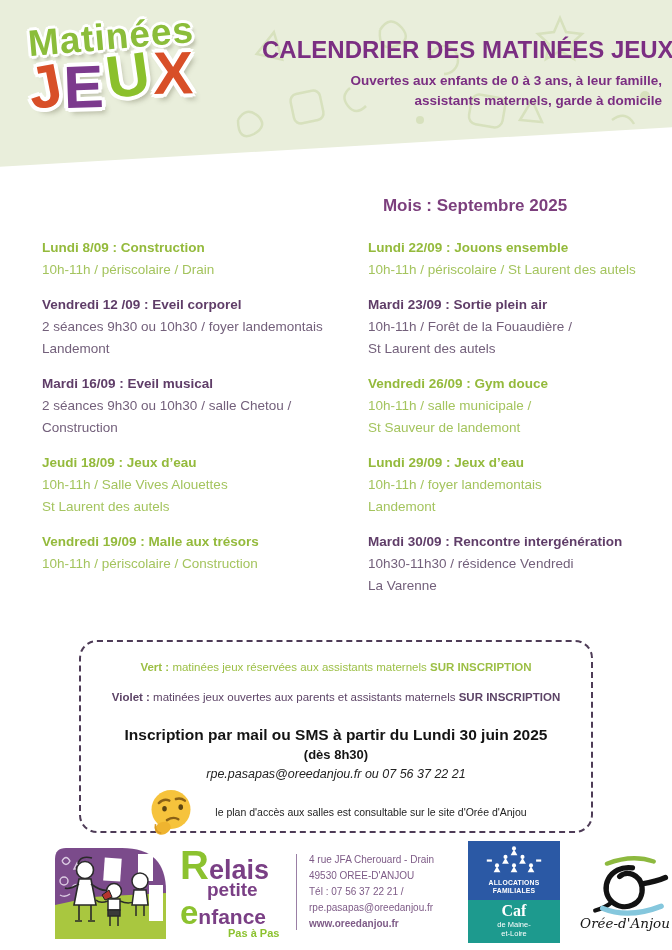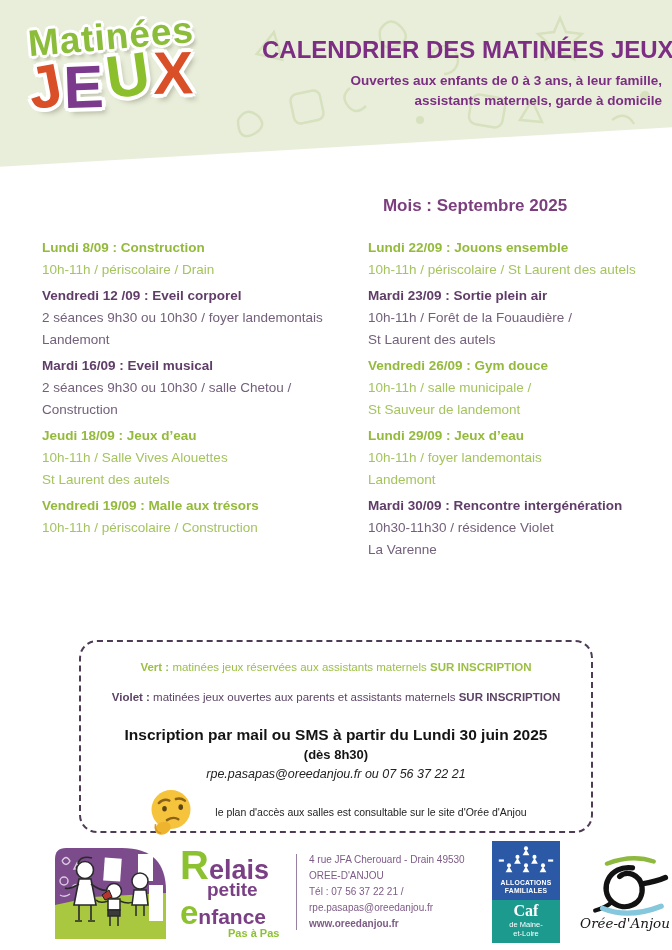--- a/index.html
+++ b/index.html
@@ -39,21 +39,21 @@
   .header-sub { margin-top:7px; font-size:13.5px; font-weight:bold; line-height:1.5; }
   
   .month {
     position:absolute; top:196px; left:0; width:672px;
     padding-left:278px; text-align:center;
     color:#7c3f7d; font-size:17px; font-weight:bold;
   }
   
   .events {
     position:absolute; top:237px; left:42px; width:610px;
-    display:grid; grid-template-columns:326px 1fr; row-gap:4px;
+    display:grid; grid-template-columns:326px 1fr; row-gap:13px;
     font-size:13.5px; line-height:22px;
   }
   .ev-title { font-weight:bold; }
   .c-green.ev-title { color:#94ba3c; }
   .c-green.ev-line  { color:#a4c45e; }
   .c-purple.ev-title{ color:#5f3d68; }
   .c-purple.ev-line { color:#73607b; }
   
   .info-box {
     position:absolute; top:640px; left:79px; width:514px; height:193px;
@@ -76,21 +76,21 @@
   }
   .relais { line-height:1; font-weight:bold; color:#7a3f85; width:106px; flex:0 0 auto; }
   .relais .big { color:#8cc22f; }
   .rl1 .big { font-size:40px; } .rl1 .rest { font-size:27px; }
   .rl2 { font-size:19px; margin:-5px 0 0 27px; }
   .rl3 { margin-top:-3px; } .rl3 .big { font-size:33px; } .rl3 .rest { font-size:21px; }
   .rl4 { font-size:11px; color:#8cc22f; margin:-1px 0 0 48px; }
   .vdiv { width:1px; height:76px; background:#9a7fa5; flex:0 0 auto; }
   .addr { flex:1; font-size:10px; color:#7e5b87; line-height:1.6; padding-left:2px; }
   .addr .site { font-weight:bold; }
-  .caf { width:68px; flex:0 0 auto; text-align:center; color:#fff; }
+  .caf { width:92px; flex:0 0 auto; text-align:center; color:#fff; }
   .caf-top { background:#2b59a5; padding:4px 2px 4px; }
   .caf-org { font-size:6.8px; font-weight:bold; letter-spacing:.2px; line-height:1.25; }
   .caf-bottom { background:#1d9a8e; padding:2px 0 4px; }
   .caf-name { font-family:"Liberation Serif", serif; font-size:16px; font-weight:bold; line-height:1.1; }
   .caf-region { font-size:7.5px; line-height:1.3; }
   .oree { width:110px; flex:0 0 auto; text-align:center; }
   .oree-text { font-family:"DejaVu Serif", serif; font-style:italic; font-size:13.5px; color:#161616; margin-top:-4px; }
   svg { display:block; }
 </style>
 </head>
@@ -175,21 +175,21 @@
       <div class="ev-line c-green">10h-11h / foyer landemontais</div>
       <div class="ev-line c-green">Landemont</div>
     </div>
 
     <div class="event">
       <div class="ev-title c-green">Vendredi 19/09 : Malle aux trésors</div>
       <div class="ev-line c-green">10h-11h / périscolaire / Construction</div>
     </div>
     <div class="event">
       <div class="ev-title c-purple">Mardi 30/09 : Rencontre intergénération</div>
-      <div class="ev-line c-purple">10h30-11h30 / résidence Violet</div>
+      <div class="ev-line c-purple">10h30-11h30 / résidence Vendredi</div>
       <div class="ev-line c-purple">La Varenne</div>
     </div>
   </div>
 
   <div class="info-box">
     <div class="legend legend-green">
       <span class="b">Vert :</span>
       <span>matinées jeux réservées aux assistants maternels</span>
       <span class="b">SUR INSCRIPTION</span>
     </div>

